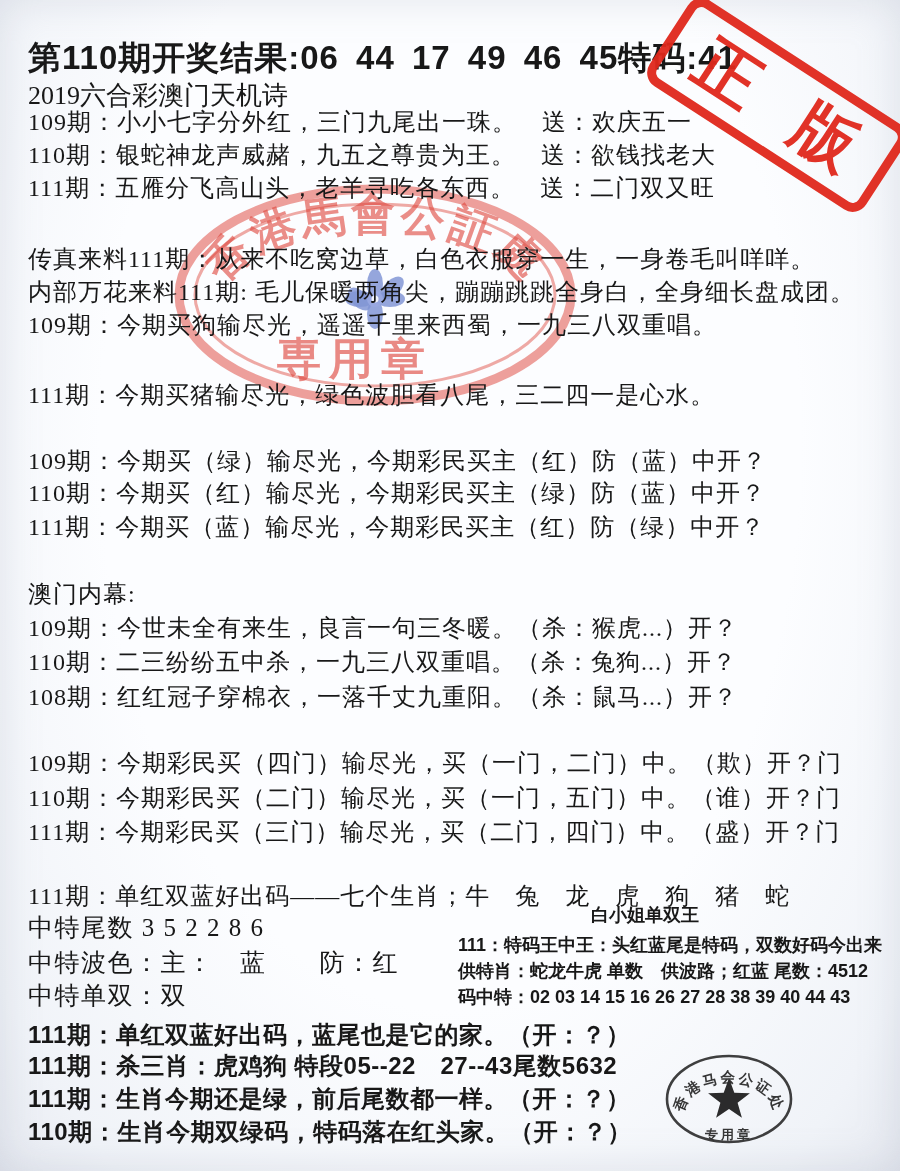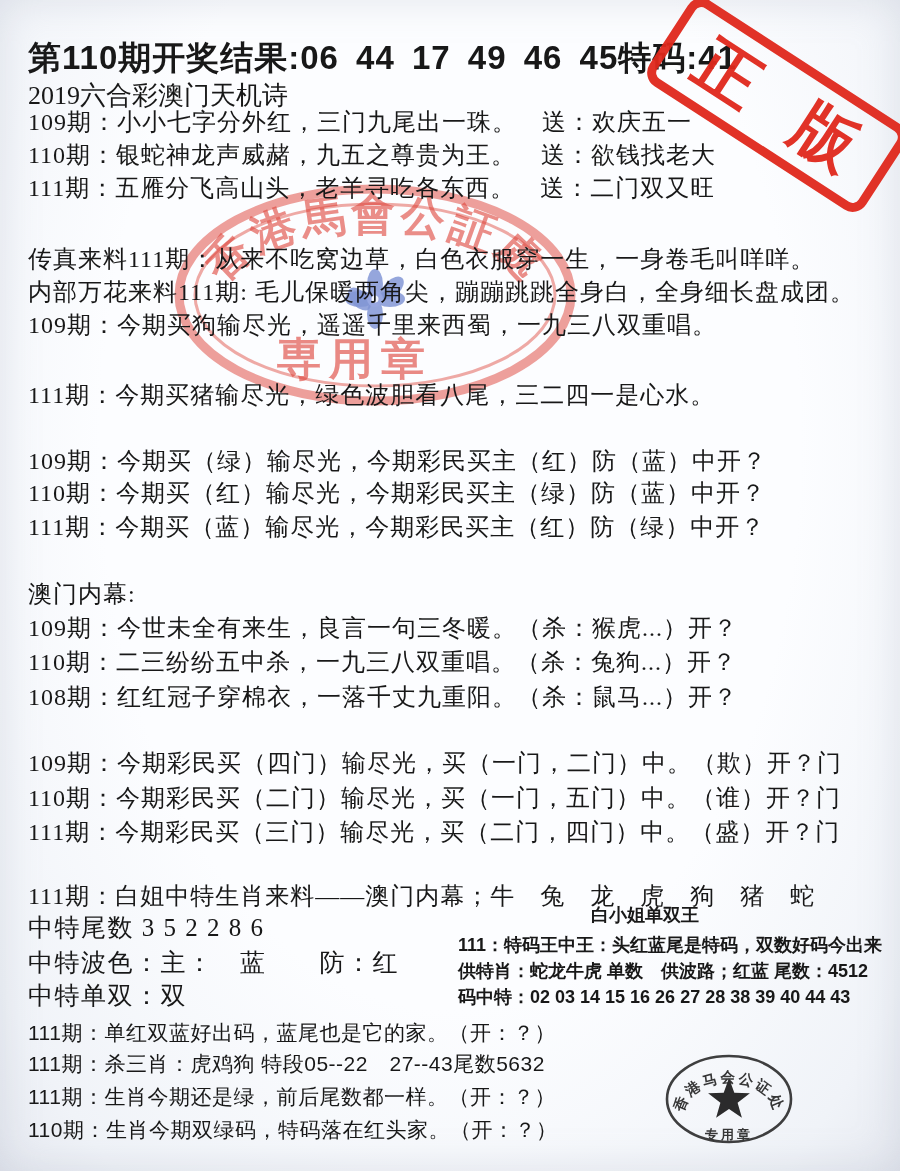--- a/index.html
+++ b/index.html
@@ -9,21 +9,21 @@
     box-shadow:inset 0 0 40px rgba(150,160,180,.25);
     font-family:"Liberation Serif","DejaVu Serif",serif;
   }
   .t{position:absolute;left:28px;white-space:nowrap;color:#181818;z-index:3;}
   .headline{font-family:"Liberation Sans","DejaVu Sans",sans-serif;font-weight:bold;font-size:33px;word-spacing:7px;letter-spacing:1px;}
   .serif26{font-size:26px;}
   .serif24{font-size:24px;letter-spacing:1px;}
   .serif25{font-size:25px;letter-spacing:1.5px;}
   .sansB26{font-family:Liberation Mono, monospace;font-weight:bold;font-size:18px;}
   .sansB18{font-family:"Liberation Sans","DejaVu Sans",sans-serif;font-weight:bold;font-size:18px;}
-  .sans24{font-family:"Liberation Sans","DejaVu Sans",sans-serif;font-weight:400;font-size:21px;letter-spacing:0.5px;}
+  .sans24{font-family:"Liberation Sans","DejaVu Sans",sans-serif;font-weight:700;font-size:24px;letter-spacing:0.5px;}
   .rcol{left:458px;}
   .rtitle{left:455px;width:380px;text-align:center;}
   
   .zhengban{
     position:absolute;left:648px;top:54px;width:258px;height:102px;box-sizing:border-box;
     border:9px solid #e0281c;border-radius:16px;
     transform:rotate(33deg);
     display:flex;align-items:center;justify-content:center;
     color:#e0281c;font-family:"Liberation Sans","DejaVu Sans",sans-serif;
     font-weight:bold;font-size:64px;opacity:.95;z-index:6;
@@ -76,21 +76,21 @@
 
   <div class="t serif24" style="top:578px">澳门内幕:</div>
   <div class="t serif24" style="top:612px">109期：今世未全有来生，良言一句三冬暖。（杀：猴虎...）开？</div>
   <div class="t serif24" style="top:646px">110期：二三纷纷五中杀，一九三八双重唱。（杀：兔狗...）开？</div>
   <div class="t serif24" style="top:681px">108期：红红冠子穿棉衣，一落千丈九重阳。（杀：鼠马...）开？</div>
 
   <div class="t serif24" style="top:747px">109期：今期彩民买（四门）输尽光，买（一门，二门）中。（欺）开？门</div>
   <div class="t serif24" style="top:782px">110期：今期彩民买（二门）输尽光，买（一门，五门）中。（谁）开？门</div>
   <div class="t serif24" style="top:816px">111期：今期彩民买（三门）输尽光，买（二门，四门）中。（盛）开？门</div>
 
-  <div class="t serif24" style="top:880px">111期：白姐中特生肖来料——澳门内幕；牛　兔　龙　虎　狗　猪　蛇</div>
+  <div class="t serif24" style="top:880px">111期：单红双蓝好出码——七个生肖；牛　兔　龙　虎　狗　猪　蛇</div>
   <div class="t serif25" style="top:911px">中特尾数 3 5 2 2 8 6</div>
   <div class="t serif25" style="top:946px">中特波色：主：　蓝　　防：红</div>
   <div class="t serif25" style="top:979px">中特单双：双</div>
 
   <div class="t sansB26 rtitle" style="top:903px">白小姐单双王</div>
   <div class="t sansB18 rcol" style="top:933px">111：特码王中王：头红蓝尾是特码，双数好码今出来</div>
   <div class="t sansB18 rcol" style="top:959px">供特肖：蛇龙牛虎 单数　供波路；红蓝 尾数：4512</div>
   <div class="t sansB18 rcol" style="top:985px">码中特：02 03 14 15 16 26 27 28 38 39 40 44 43</div>
 
   <div class="t sans24" style="top:1019px">111期：单红双蓝好出码，蓝尾也是它的家。（开：？）</div>

